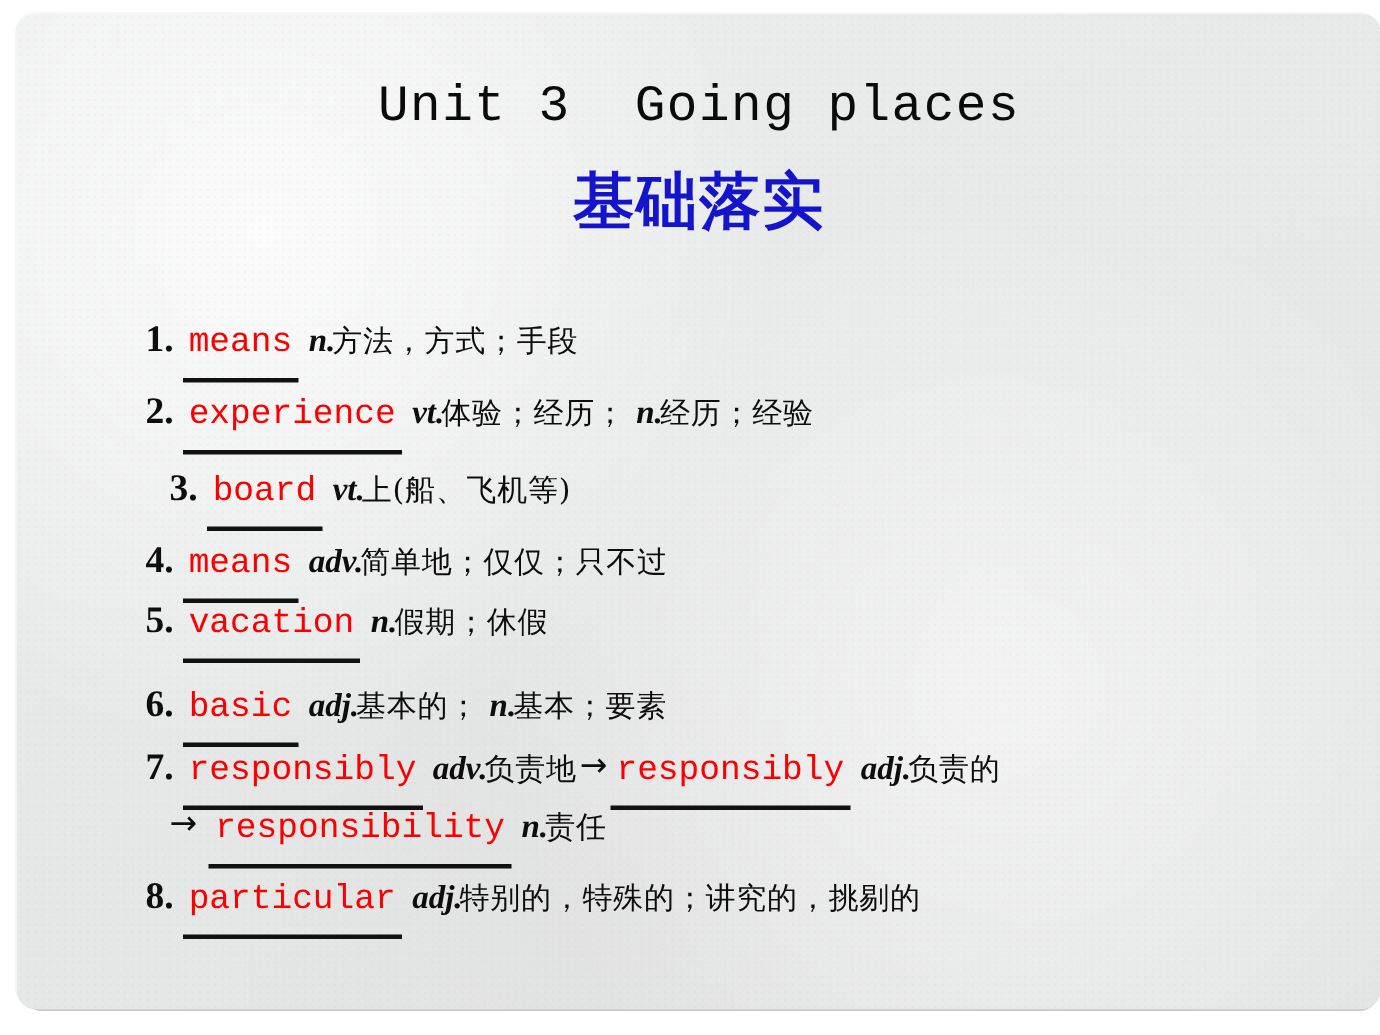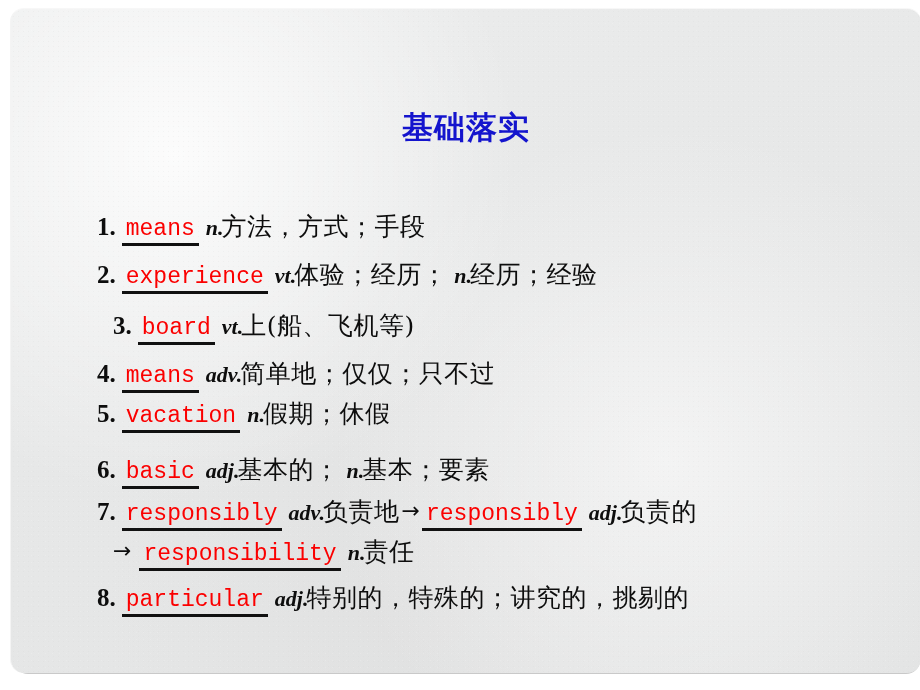--- a/index.html
+++ b/index.html
@@ -74,21 +74,21 @@
     color: #0a0a0a;
     white-space: pre;
   }
   .slide-subtitle {
     position: absolute;
     left: 0;
     top: 98px;
     width: 910px;
     text-align: center;
     font-family: "DejaVu Serif", "Liberation Serif", serif;
-    font-size: 31px;
+    font-size: 41px;
     font-weight: 700;
     color: #1414cd;
     letter-spacing: 1px;
   }
   .section-heading {
     position: absolute;
     left: 88px;
     top: 155px;
     font-family: "DejaVu Serif", "Liberation Serif", serif;
     font-size: 25px;
@@ -128,37 +128,37 @@
   .v-arrow.lead {
     margin-left: 14px;
     margin-right: 6px;
   }
   .v-answer {
     display: inline-block;
     font-family: "Liberation Mono", "DejaVu Sans Mono", monospace;
     font-size: 23px;
     color: #fb0000;
     border-bottom: 3px solid #111111;
-    padding: 0 4px 2px 4px;
+    padding: 0 4px 12px 4px;
     line-height: 1.05;
     vertical-align: baseline;
   }
   .v-pos {
     display: inline-block;
     font-family: "Liberation Serif", "DejaVu Serif", serif;
     font-style: italic;
     font-weight: 700;
     font-size: 22px;
     color: #0d0d0d;
     margin-left: 7px;
   }
   .v-def {
     display: inline-block;
     font-family: "DejaVu Serif", "Liberation Serif", serif;
-    font-size: 25px;
+    font-size: 20px;
     color: #0d0d0d;
     letter-spacing: 0.5px;
   }
   .v-pos + .v-def { margin-left: -2px; }
 
   
   .row-1 { position: absolute; left: 8px;  top: 5px; }
   .row-2 { position: absolute; left: 8px;  top: 53px; }
   .row-3 { position: absolute; left: 24px;  top: 104px; }
   .row-4 { position: absolute; left: 8px;  top: 152px; }
@@ -171,20 +171,21 @@
 </head>
 <body>
 
 <div id="slide-root">
 
   <div class="slide-shadow"></div>
 
   <div class="slide-surface">
     <div class="slide-noise"></div>
 
+    <div class="slide-title">Unit 3  Going places</div>
 
     <div class="slide-subtitle">基础落实</div>
 
 
     <div class="vocab-list">
 
       <div class="vocab-item row-1">
         <span class="v-num">1.</span><span class="v-answer">means</span><span class="v-pos">n.</span><span class="v-def">方法，方式；手段</span>
       </div>
 

